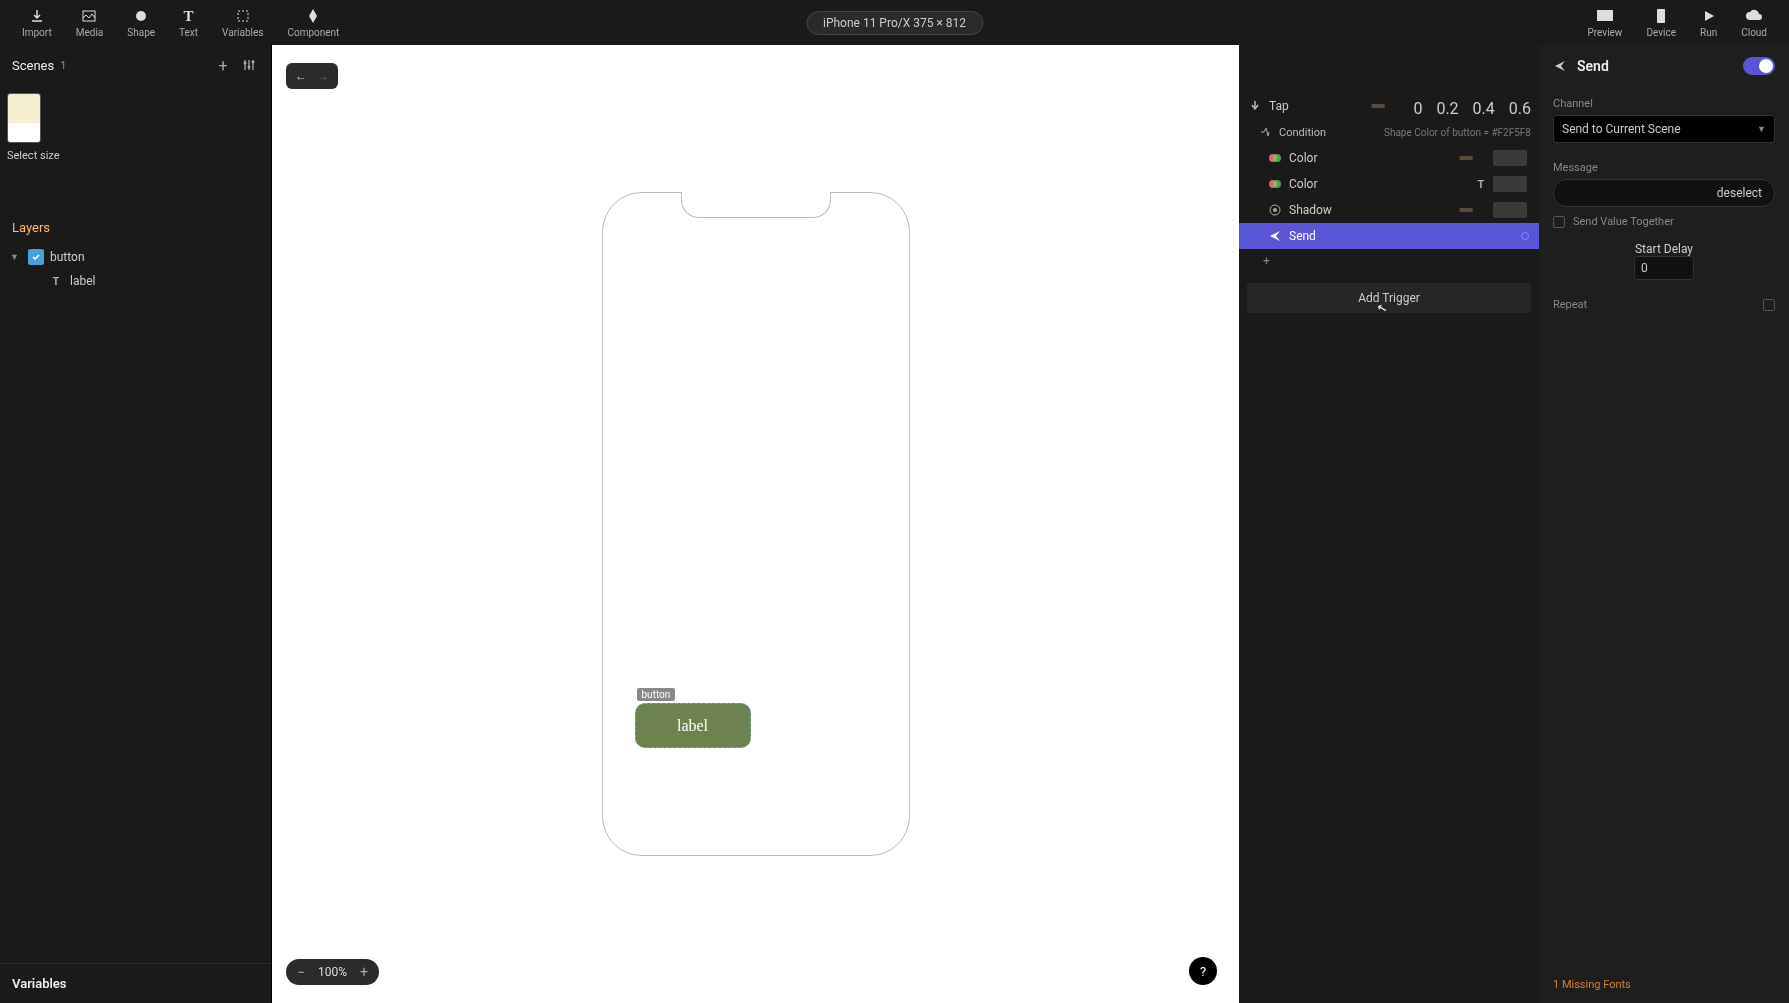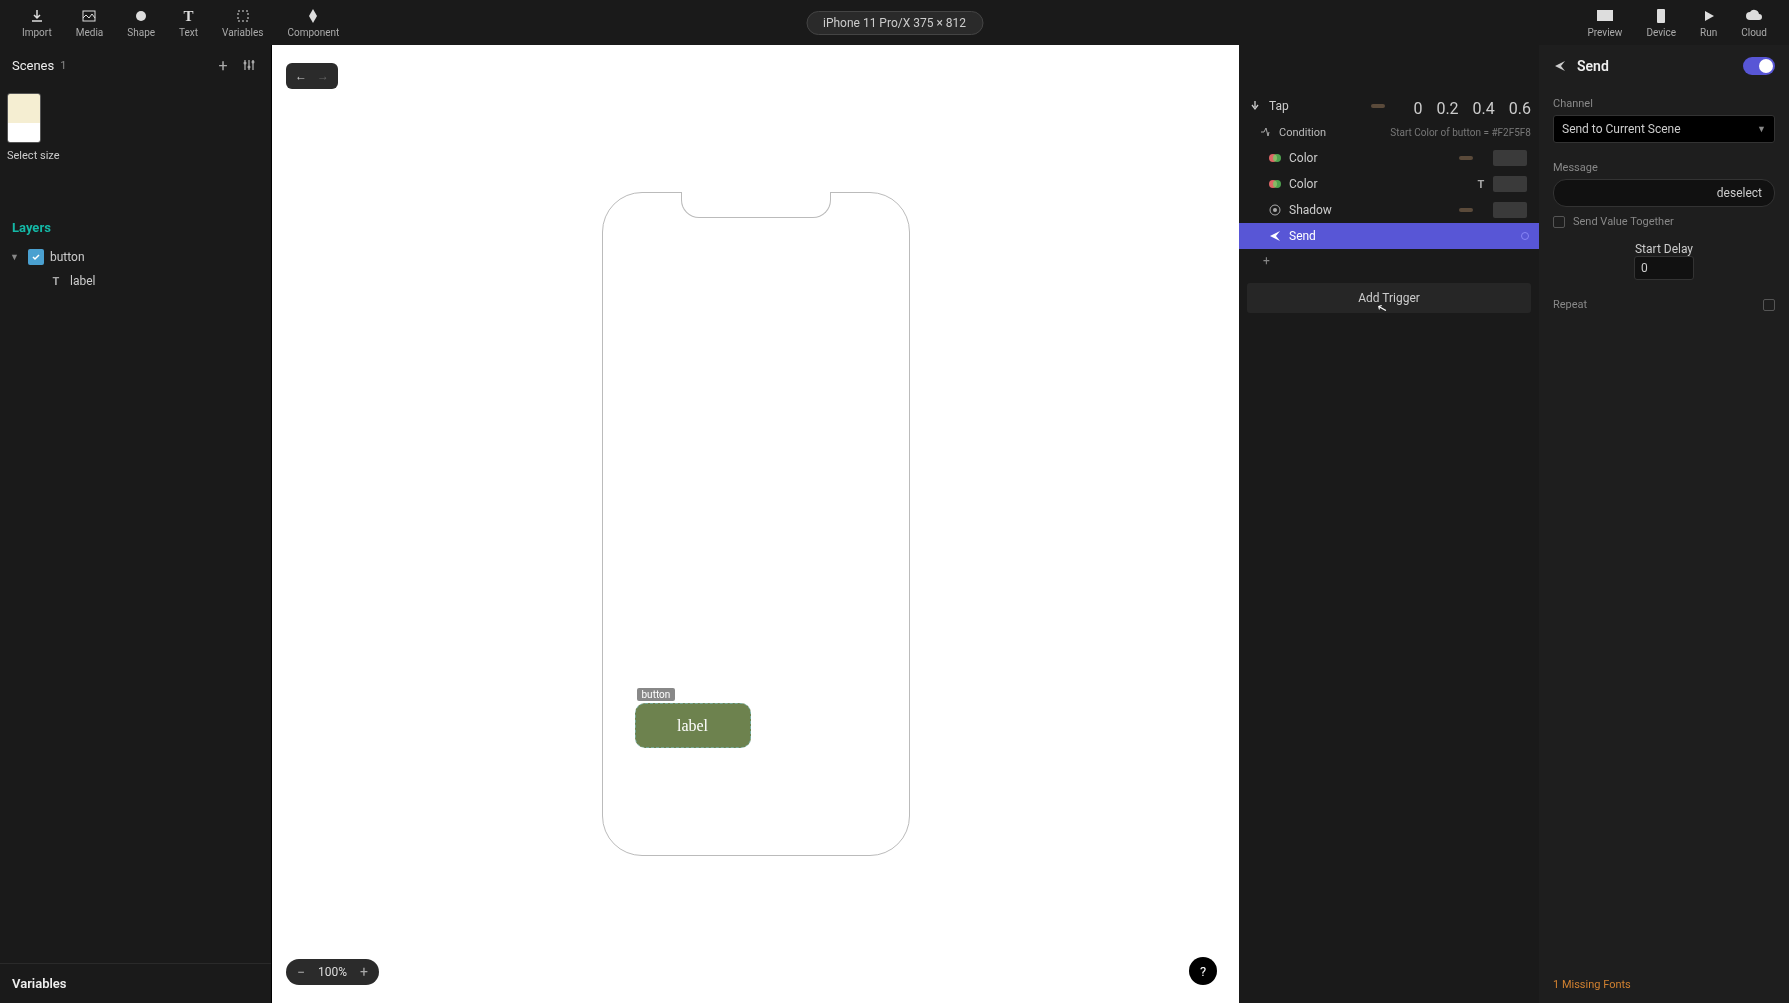--- a/index.html
+++ b/index.html
@@ -21,21 +21,21 @@
 .left-panel { width: 272px; background: #1a1a1a; display: flex; flex-direction: column; border-right: 1px solid #000; }
 .scenes-header { display: flex; align-items: center; padding: 10px 12px; }
 .scenes-header .title { font-size: 13px; font-weight: 400; color: #eee; }
 .scenes-header .count { font-size: 11px; color: #888; margin-left: 6px; }
 .scenes-header .spacer { flex: 1; }
 .scene-icon-btn { width: 20px; height: 20px; display: flex; align-items: center; justify-content: center; color: #aaa; cursor: pointer; margin-left: 6px; }
 .scene-thumbs { padding: 8px 7px; }
 .scene-thumb { width: 34px; height: 50px; background: linear-gradient(to bottom, #f5eed2 0%, #f5eed2 60%, #fff 60%, #fff 100%); border-radius: 3px; border: 1px solid #555; cursor: pointer; }
 .scene-caption { font-size: 11px; color: #ccc; margin-top: 6px; }
 
-.layers-header { padding: 10px 12px; font-size: 13px; font-weight: 700; color: #14b8a6; margin-top: 40px; }
+.layers-header { padding: 10px 12px; font-size: 13px; font-weight: 400; color: #fdba74; margin-top: 40px; }
 .layer-row { display: flex; align-items: center; padding: 4px 10px; font-size: 12px; color: #ccc; cursor: pointer; }
 .layer-row.child { padding-left: 42px; }
 .layer-caret { width: 12px; color: #888; font-size: 9px; }
 .layer-icon { width: 16px; height: 16px; margin: 0 6px; display: flex; align-items: center; justify-content: center; }
 .layer-icon.button-ic { background: #4aa0d0; border-radius: 2px; }
 .layer-icon.text-ic { color: #aaa; font-weight: bold; font-size: 11px; }
 
 .variables-header { margin-top: auto; padding: 12px; font-size: 13px; font-weight: 600; color: #eee; border-top: 1px solid #2a2a2a; }
 
 
@@ -260,21 +260,21 @@
       </div>
     </div>
     <div class="trigger-row condition">
       <span class="indent"></span>
       <span class="ticon">
           <svg width="12" height="12" viewBox="0 0 12 12">
             <path d="M2 6h3l2-4 2 8 1-4h0" stroke="#aaa" fill="none"></path>
           </svg>
         </span>
       <span>Condition</span>
-      <span class="hint">Start Color of button = #F2F5F8</span>
+      <span class="hint">Shape Color of button = #F2F5F8</span>
     </div>
     <div class="trigger-row">
       <span class="indent"></span>
         <span class="indent"></span>
       <span class="ticon">
           <svg width="14" height="14" viewBox="0 0 14 14">
             <circle cx="5" cy="7" r="4" fill="#d66"></circle>
             <circle cx="9" cy="7" r="4" fill="#6d6" opacity="0.7"></circle>
           </svg>
         </span>

